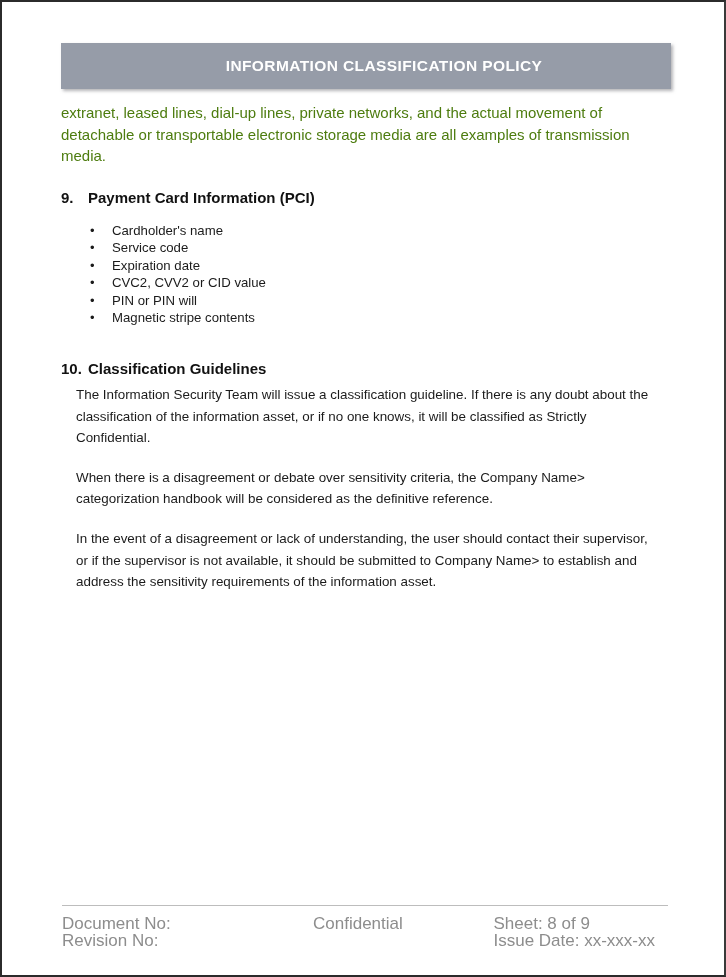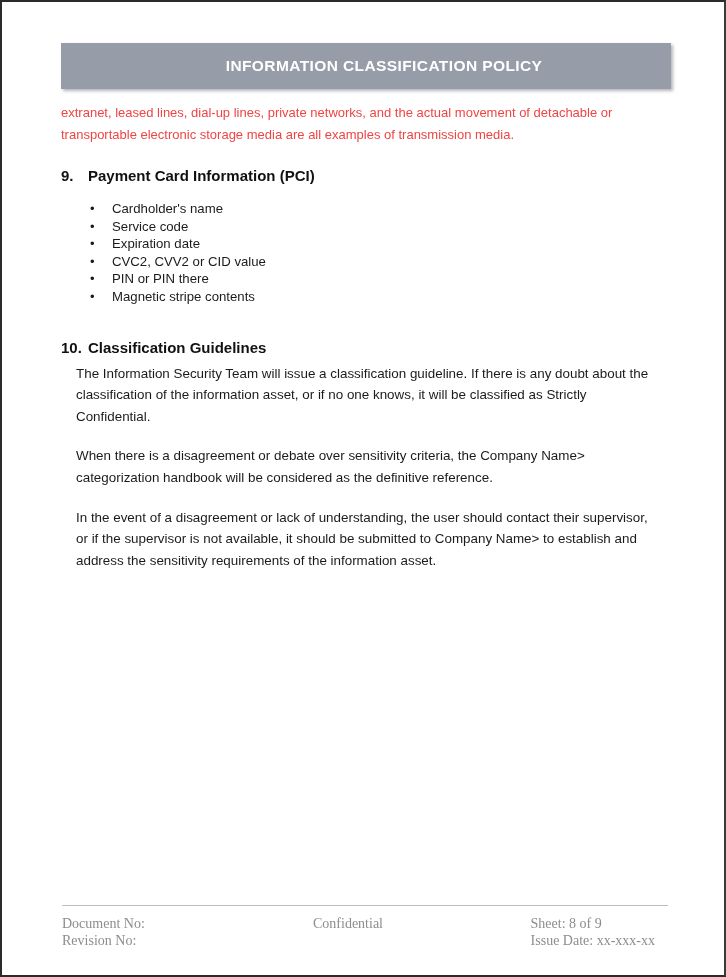--- a/index.html
+++ b/index.html
@@ -51,22 +51,22 @@
 
   
   .content {
     position: absolute;
     left: 59px;
     top: 100px;
     width: 612px;
   }
 
   .body-text {
-    font-size: 13px;
-    color: #ef4444;
+    font-size: 15px;
+    color: #4d7c0f;
     line-height: 21.5px;
     margin: 0;
   }
 
   .lead-para {
     width: 600px;
     margin-bottom: 0;
   }
 
   
@@ -168,25 +168,24 @@
     text-align: left;
   }
 
   .footer-col-right {
     position: absolute;
     right: 13px;
     top: 0;
   }
 
   .footer-line {
-    font-size: 14px;
+    font-size: 17px;
     color: #8d8d8d;
     line-height: 17px;
     white-space: nowrap;
-    font-family: Liberation Serif, serif;
   }
 </style>
 </head>
 <body>
 
 <div class="page">
 
   <div class="title-banner">
     <div class="title-banner-text">INFORMATION CLASSIFICATION POLICY</div>
   </div>
@@ -213,21 +212,21 @@
       <li class="bullet-item">
         <span class="dot">•</span>
         <span>Expiration date</span>
       </li>
       <li class="bullet-item">
         <span class="dot">•</span>
         <span>CVC2, CVV2 or CID value</span>
       </li>
       <li class="bullet-item">
         <span class="dot">•</span>
-        <span>PIN or PIN there</span>
+        <span>PIN or PIN will</span>
       </li>
       <li class="bullet-item">
         <span class="dot">•</span>
         <span>Magnetic stripe contents</span>
       </li>
     </ul>
 
     <h2 class="section-heading heading-10">
       <span class="num">10.</span>
       <span class="htext">Classification Guidelines</span>

